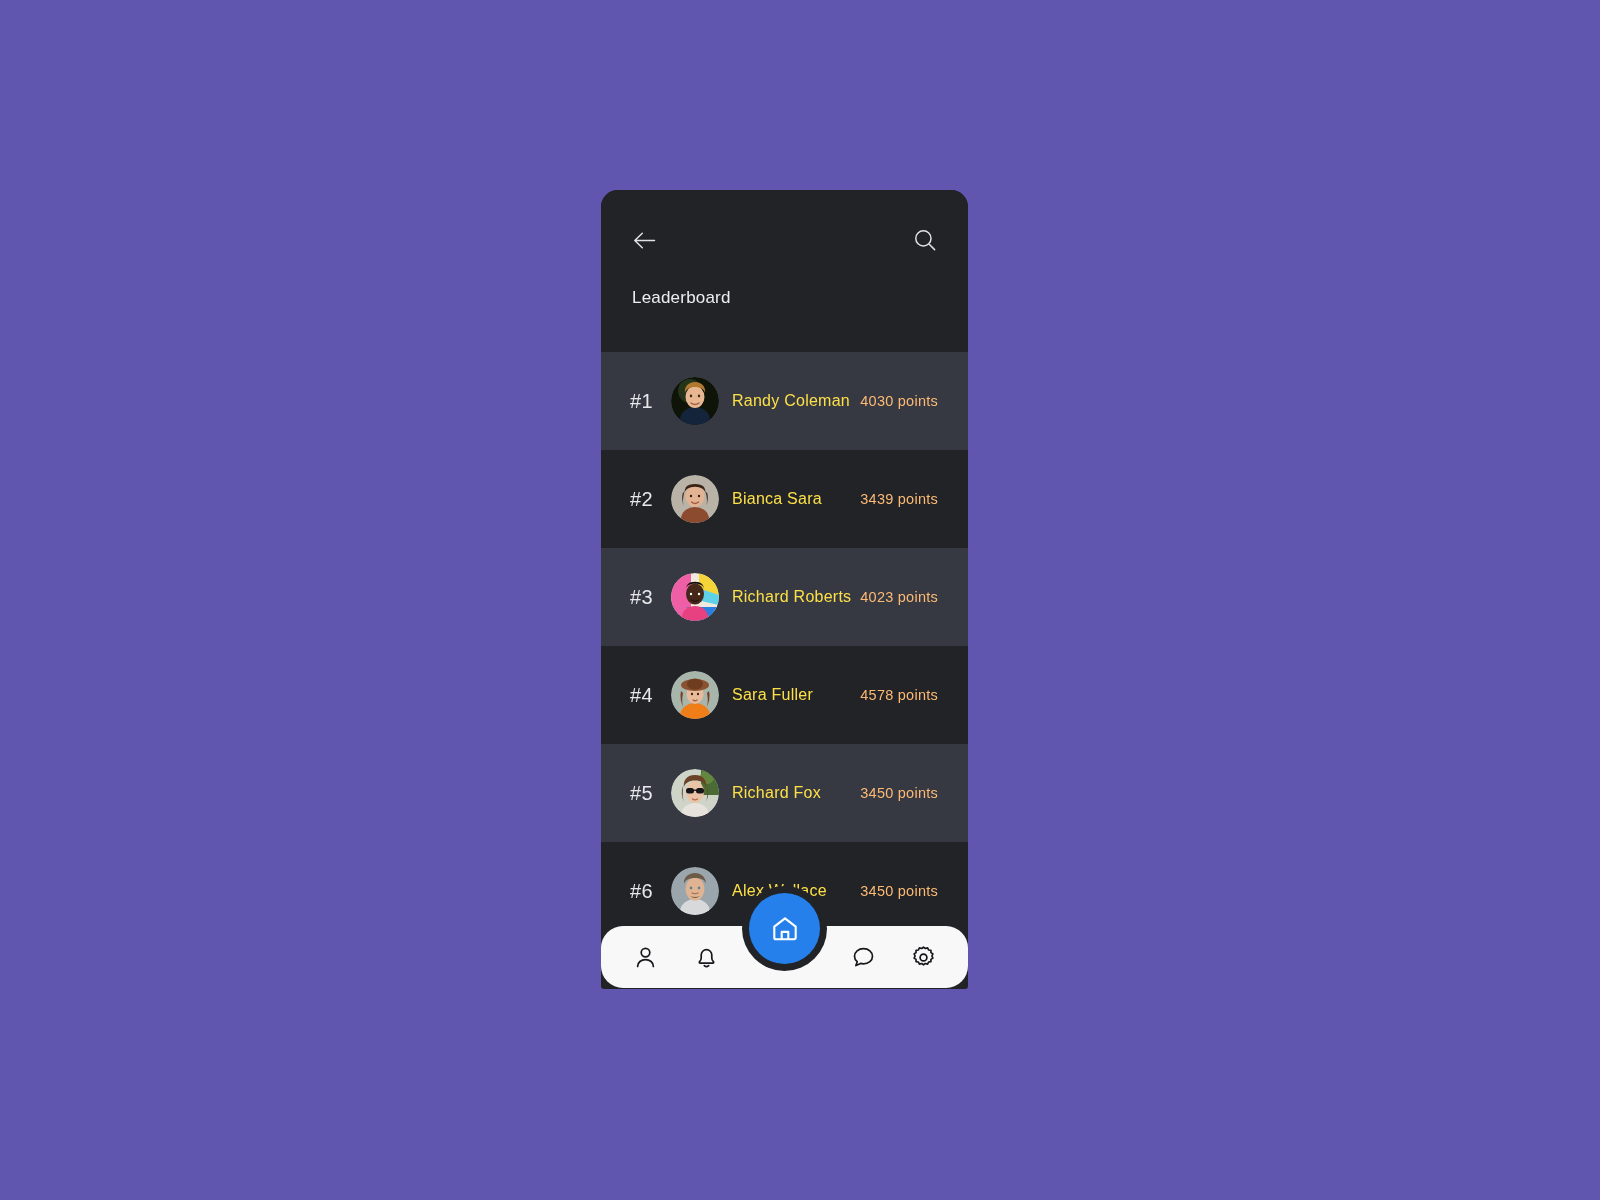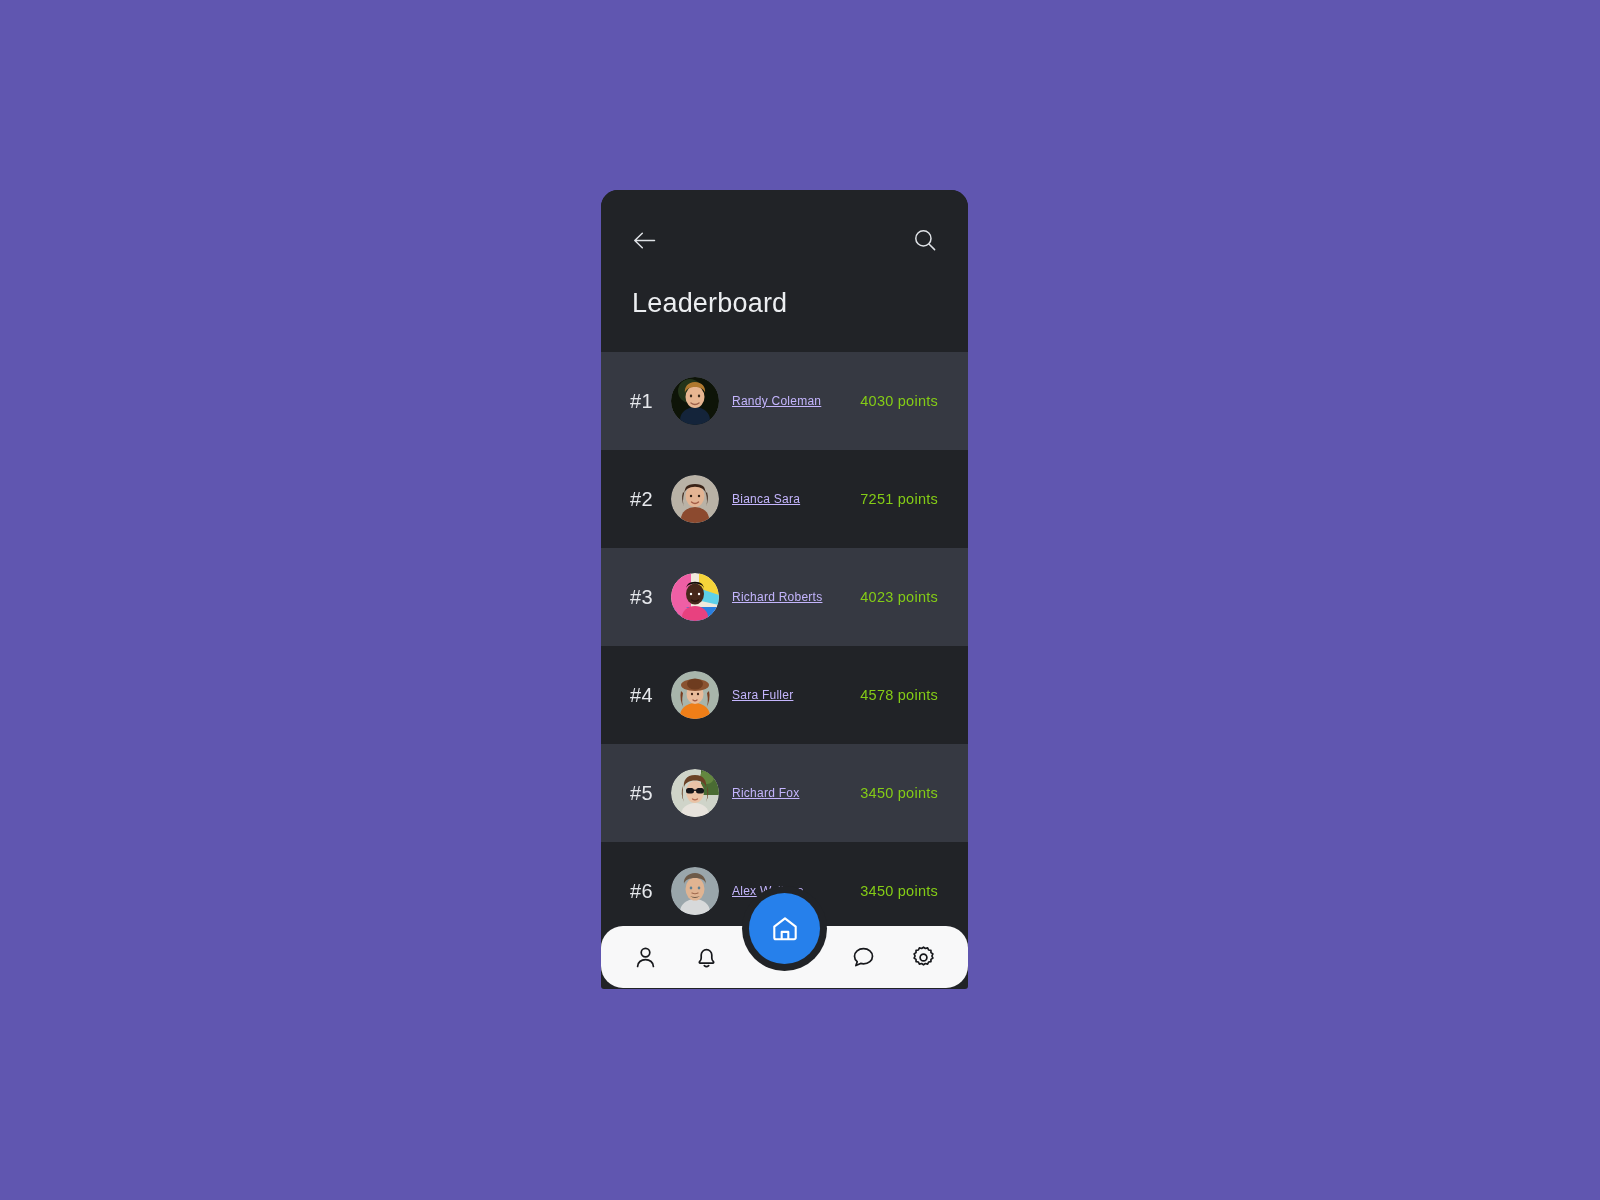--- a/index.html
+++ b/index.html
@@ -54,21 +54,21 @@
   }
   .icon-btn.back { left: 28px; top: 0; }
   .icon-btn.search { right: 28px; top: 0; }
 
   .icon-btn svg { display: block; }
 
   .page-title {
     position: absolute;
     left: 31px;
     top: 98px;
-    font-size: 27px;
+    font-size: 17px;
     letter-spacing: 0.2px;
     color: #eceef1;
     font-weight: 400;
   }
 
   
   .board {
     position: relative;
   }
 
@@ -97,32 +97,31 @@
     height: 48px;
     border-radius: 50%;
     overflow: hidden;
     background: #4a4d55;
   }
   .avatar svg { display: block; width: 48px; height: 48px; }
 
   .uname {
     position: absolute;
     left: 131px;
-    font-size: 12px;
-    color: #c4b5fd;
+    font-size: 16px;
+    color: #fde047;
     letter-spacing: 0.25px;
     white-space: nowrap;
-    text-decoration: underline;
   }
 
   .pts {
     position: absolute;
     right: 30px;
     font-size: 14.5px;
-    color: #84cc16;
+    color: #fdba74;
     letter-spacing: 0.25px;
     white-space: nowrap;
   }
 
   
   .bottom-nav {
     position: absolute;
     left: 0;
     bottom: 1px;
     width: 367px;
@@ -247,21 +246,21 @@
             <ellipse cx="24" cy="21" rx="9.5" ry="11" fill="#e3b493"></ellipse>
             <path d="M13 20c0-11 22-11 22 0 0-3-1-6-2-8-3-4-15-4-18 0-1 2-2 5-2 8z" fill="#3a2317"></path>
             <path d="M13 18q-2 9 0 14-3-8-1-15zM35 18q2 9 0 14 3-8 1-15z" fill="#3a2317"></path>
             <ellipse cx="20" cy="21" rx="1.2" ry="1.3" fill="#2e1f14"></ellipse>
             <ellipse cx="28" cy="21" rx="1.2" ry="1.3" fill="#2e1f14"></ellipse>
             <path d="M20.5 27q3.5 3 7 0" stroke="#a35c45" stroke-width="1.4" fill="none" stroke-linecap="round"></path>
           </g>
         </svg>
       </span>
       <span class="uname">Bianca Sara</span>
-      <span class="pts">7251  points</span>
+      <span class="pts">3439  points</span>
     </div>
 
     <div class="row alt">
       <span class="rank">#3</span>
       <span class="avatar">
         <svg viewBox="0 0 48 48">
             <defs>
               <clipPath id="c3">
                 <circle cx="24" cy="24" r="24"></circle>
               </clipPath>

